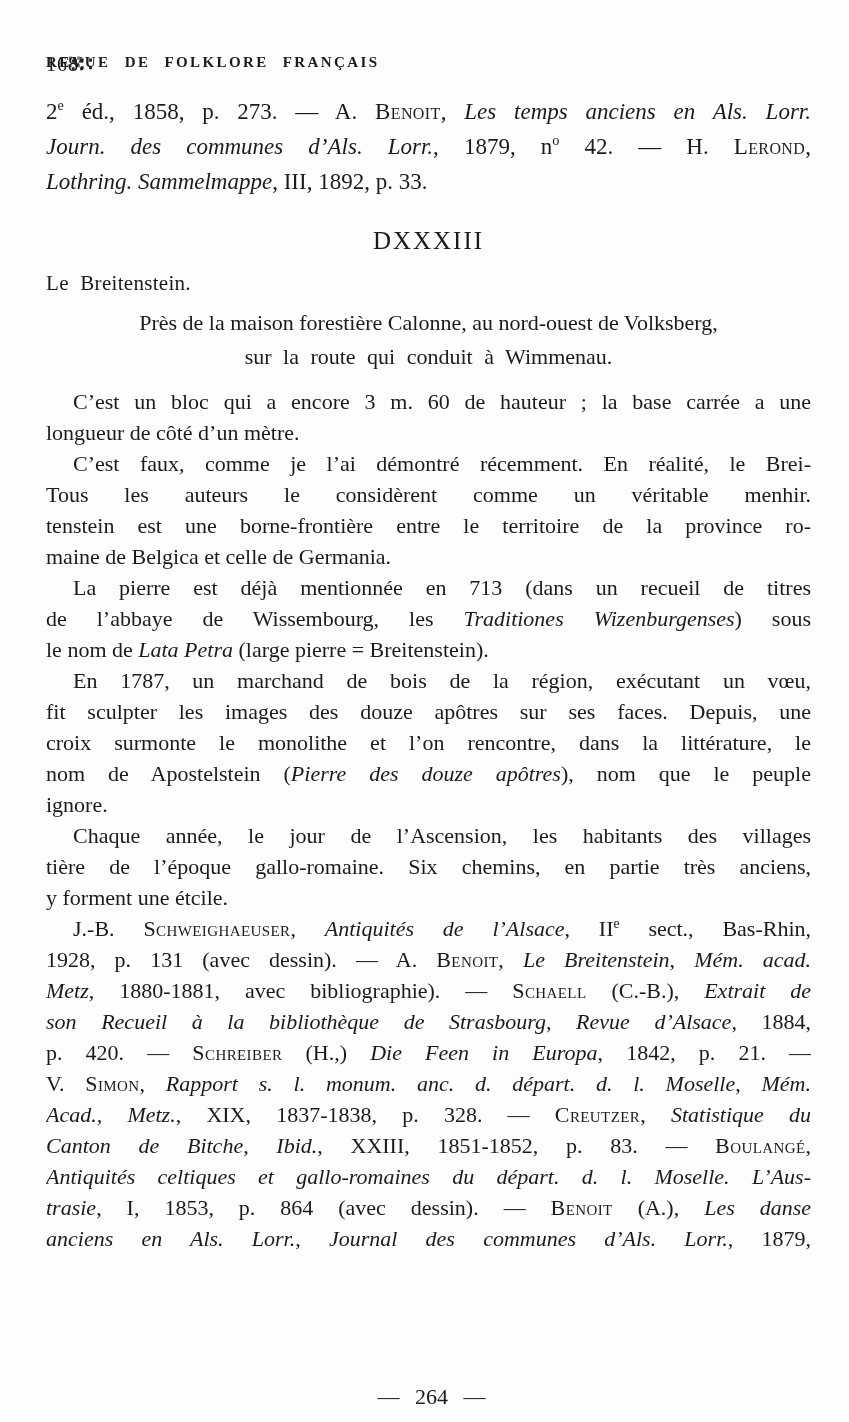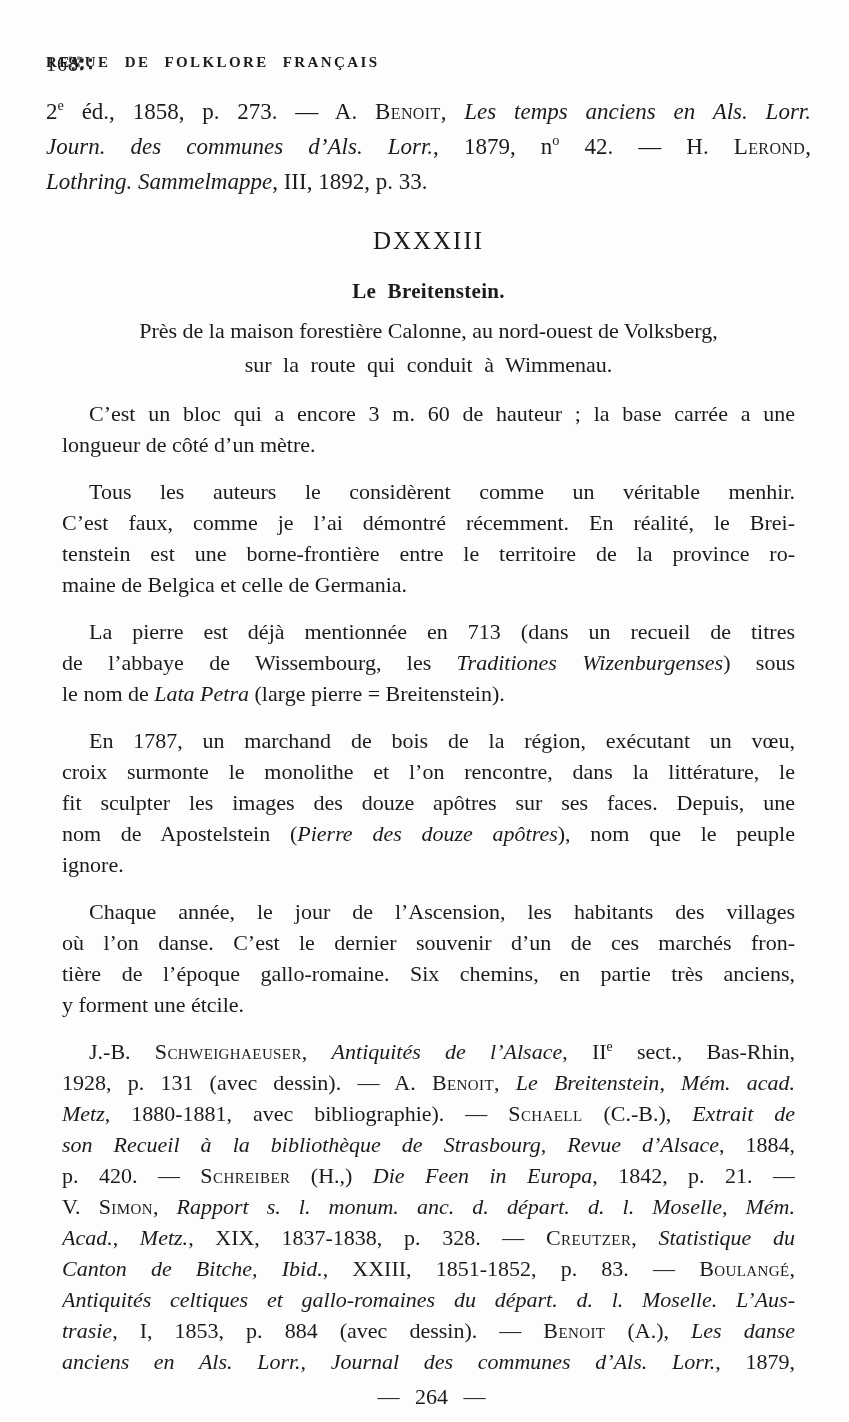--- a/index.html
+++ b/index.html
@@ -21,29 +21,29 @@
   .line.j::after{content:"";display:inline-block;width:100%;height:0;}
   .it{font-style:italic;}
   .sc{font-variant:small-caps;letter-spacing:.4px;}
   .sup{vertical-align:super;font-size:.62em;line-height:0;}
   
   .top-ref{margin-top:16px;}
   .top-ref .line{height:35px;line-height:35px;font-size:23px;}
   
   .entrynum{margin:26px 0 3px;text-align:center;font-size:25px;font-weight:400;
             letter-spacing:2px;height:32px;line-height:32px;}
-  .entrytitle{margin:20px 0 0;text-align:center;font-size:21px;font-weight:700;
+  .entrytitle{margin:12px 0 0;text-align:left;font-size:21px;font-weight:400;
               word-spacing:6px;letter-spacing:.3px;height:28px;line-height:28px;}
   .location{margin-top:9px;}
   .location .line{height:34px;line-height:34px;font-size:22px;text-align:center;}
   .location .line:last-child{word-spacing:6px;}
   
   .entry-body{margin-top:12px;}
   .entry-body .line{height:31px;line-height:31px;font-size:22px;}
-  .paragraph{margin:16px;}
+  .paragraph{margin:0;}
   .paragraph .line:first-child{text-indent:27px;}
   
   .ftr{position:absolute;left:0;right:0;bottom:12px;text-align:center;
        font-size:22px;word-spacing:10px;padding-left:14px;}
 </style>
 </head>
 <body>
 
 <div class="page">
 
@@ -65,53 +65,52 @@
       <div class="line"><span>Près de la maison forestière Calonne, au nord-ouest de Volksberg,</span></div>
       <div class="line"><span>sur la route qui conduit à Wimmenau.</span></div>
     </div>
 
   <section class="entry-body">
       <div class="paragraph">
         <div class="line j"><span>C’est un bloc qui a encore 3 m. 60 de hauteur ; la base carrée a une</span></div>
         <div class="line"><span>longueur de côté d’un mètre.</span></div>
       </div>
       <div class="paragraph">
+        <div class="line j"><span>C’est faux, comme je l’ai démontré récemment. En réalité, le Brei-</span></div>
         <div class="line j"><span>Tous les auteurs le considèrent comme un véritable menhir.</span></div>
-        <div class="line j"><span>C’est faux, comme je l’ai démontré récemment. En réalité, le Brei-</span></div>
         <div class="line j"><span>tenstein est une borne-frontière entre le territoire de la province ro-</span></div>
         <div class="line"><span>maine de Belgica et celle de Germania.</span></div>
       </div>
       <div class="paragraph">
         <div class="line j"><span>La pierre est déjà mentionnée en 713 (dans un recueil de titres</span></div>
         <div class="line j"><span>de l’abbaye de Wissembourg, les </span><span class="it">Traditiones Wizenburgenses</span><span>) sous</span></div>
         <div class="line"><span>le nom de </span><span class="it">Lata Petra</span><span> (large pierre = Breitenstein).</span></div>
       </div>
       <div class="paragraph">
         <div class="line j"><span>En 1787, un marchand de bois de la région, exécutant un vœu,</span></div>
+        <div class="line j"><span>fit sculpter les images des douze apôtres sur ses faces. Depuis, une</span></div>
         <div class="line j"><span>croix surmonte le monolithe et l’on rencontre, dans la littérature, le</span></div>
-        <div class="line j"><span>fit sculpter les images des douze apôtres sur ses faces. Depuis, une</span></div>
         <div class="line j"><span>nom de Apostelstein (</span><span class="it">Pierre des douze apôtres</span><span>), nom que le peuple</span></div>
         <div class="line"><span>ignore.</span></div>
       </div>
       <div class="paragraph">
         <div class="line j"><span>Chaque année, le jour de l’Ascension, les habitants des villages</span></div>
-        <div class="line j"><span>où l’on danse. C’est le dernier souvenir d’un de ces marchés fron-</span></div>
         <div class="line j"><span>tière de l’époque gallo-romaine. Six chemins, en partie très anciens,</span></div>
         <div class="line"><span>y forment une étcile.</span></div>
       </div>
       <div class="paragraph">
         <div class="line j"><span>J.-B. </span><span class="sc">Schweighaeuser</span><span>, </span><span class="it">Antiquités de l’Alsace</span><span>, II</span><span class="sup">e</span><span> sect., Bas-Rhin,</span></div>
         <div class="line j"><span>1928, p. 131 (avec dessin). — A. </span><span class="sc">Benoit</span><span>, </span><span class="it">Le Breitenstein</span><span>, </span><span class="it">Mém. acad.</span></div>
         <div class="line j"><span class="it">Metz</span><span>, 1880-1881, avec bibliographie). — </span><span class="sc">Schaell</span><span> (C.-B.), </span><span class="it">Extrait de</span></div>
         <div class="line j"><span class="it">son Recueil à la bibliothèque de Strasbourg, Revue d’Alsace</span><span>, 1884,</span></div>
         <div class="line j"><span>p. 420. — </span><span class="sc">Schreiber</span><span> (H.,) </span><span class="it">Die Feen in Europa</span><span>, 1842, p. 21. —</span></div>
         <div class="line j"><span>V. </span><span class="sc">Simon</span><span>, </span><span class="it">Rapport s. l. monum. anc. d. départ. d. l. Moselle</span><span>, </span><span class="it">Mém.</span></div>
         <div class="line j"><span class="it">Acad., Metz.</span><span>, XIX, 1837-1838, p. 328. — </span><span class="sc">Creutzer</span><span>, </span><span class="it">Statistique du</span></div>
         <div class="line j"><span class="it">Canton de Bitche, Ibid.</span><span>, XXIII, 1851-1852, p. 83. — </span><span class="sc">Boulangé</span><span>,</span></div>
         <div class="line j"><span class="it">Antiquités celtiques et gallo-romaines du départ. d. l. Moselle. L’Aus-</span></div>
-        <div class="line j"><span class="it">trasie</span><span>, I, 1853, p. 884 (avec dessin). — </span><span class="sc">Benoit</span><span> (A.), </span><span class="it">Les danse</span></div>
+        <div class="line j"><span class="it">trasie</span><span>, I, 1853, p. 864 (avec dessin). — </span><span class="sc">Benoit</span><span> (A.), </span><span class="it">Les danse</span></div>
         <div class="line j"><span class="it">anciens en Als. Lorr., Journal des communes d’Als. Lorr.</span><span>, 1879,</span></div>
       </div>
     </section>
 
   <div class="ftr">— 264 —</div>
 
 </div>
 
 </body></html>

